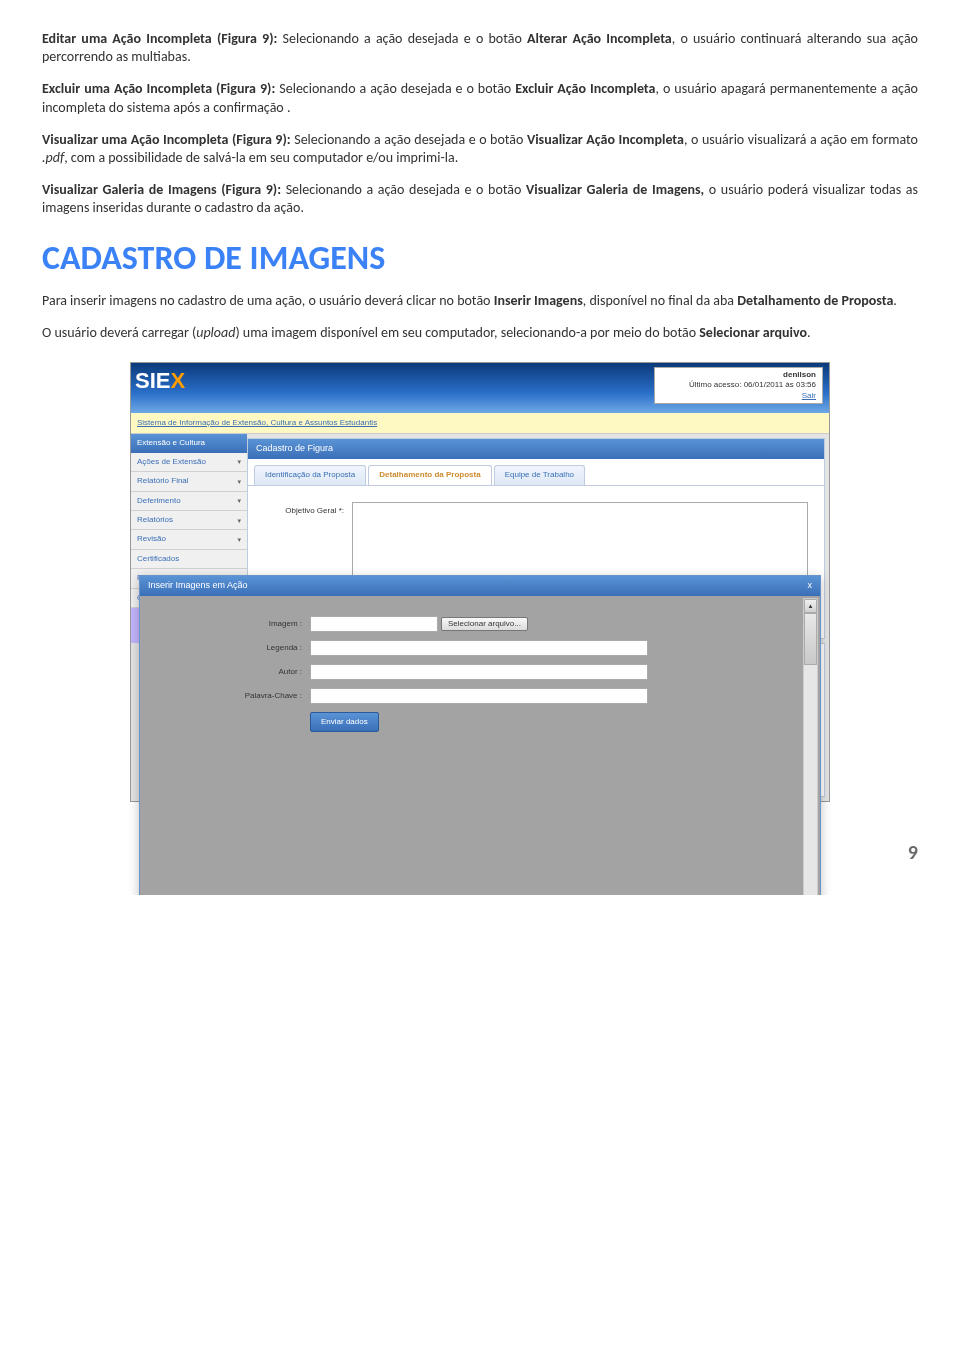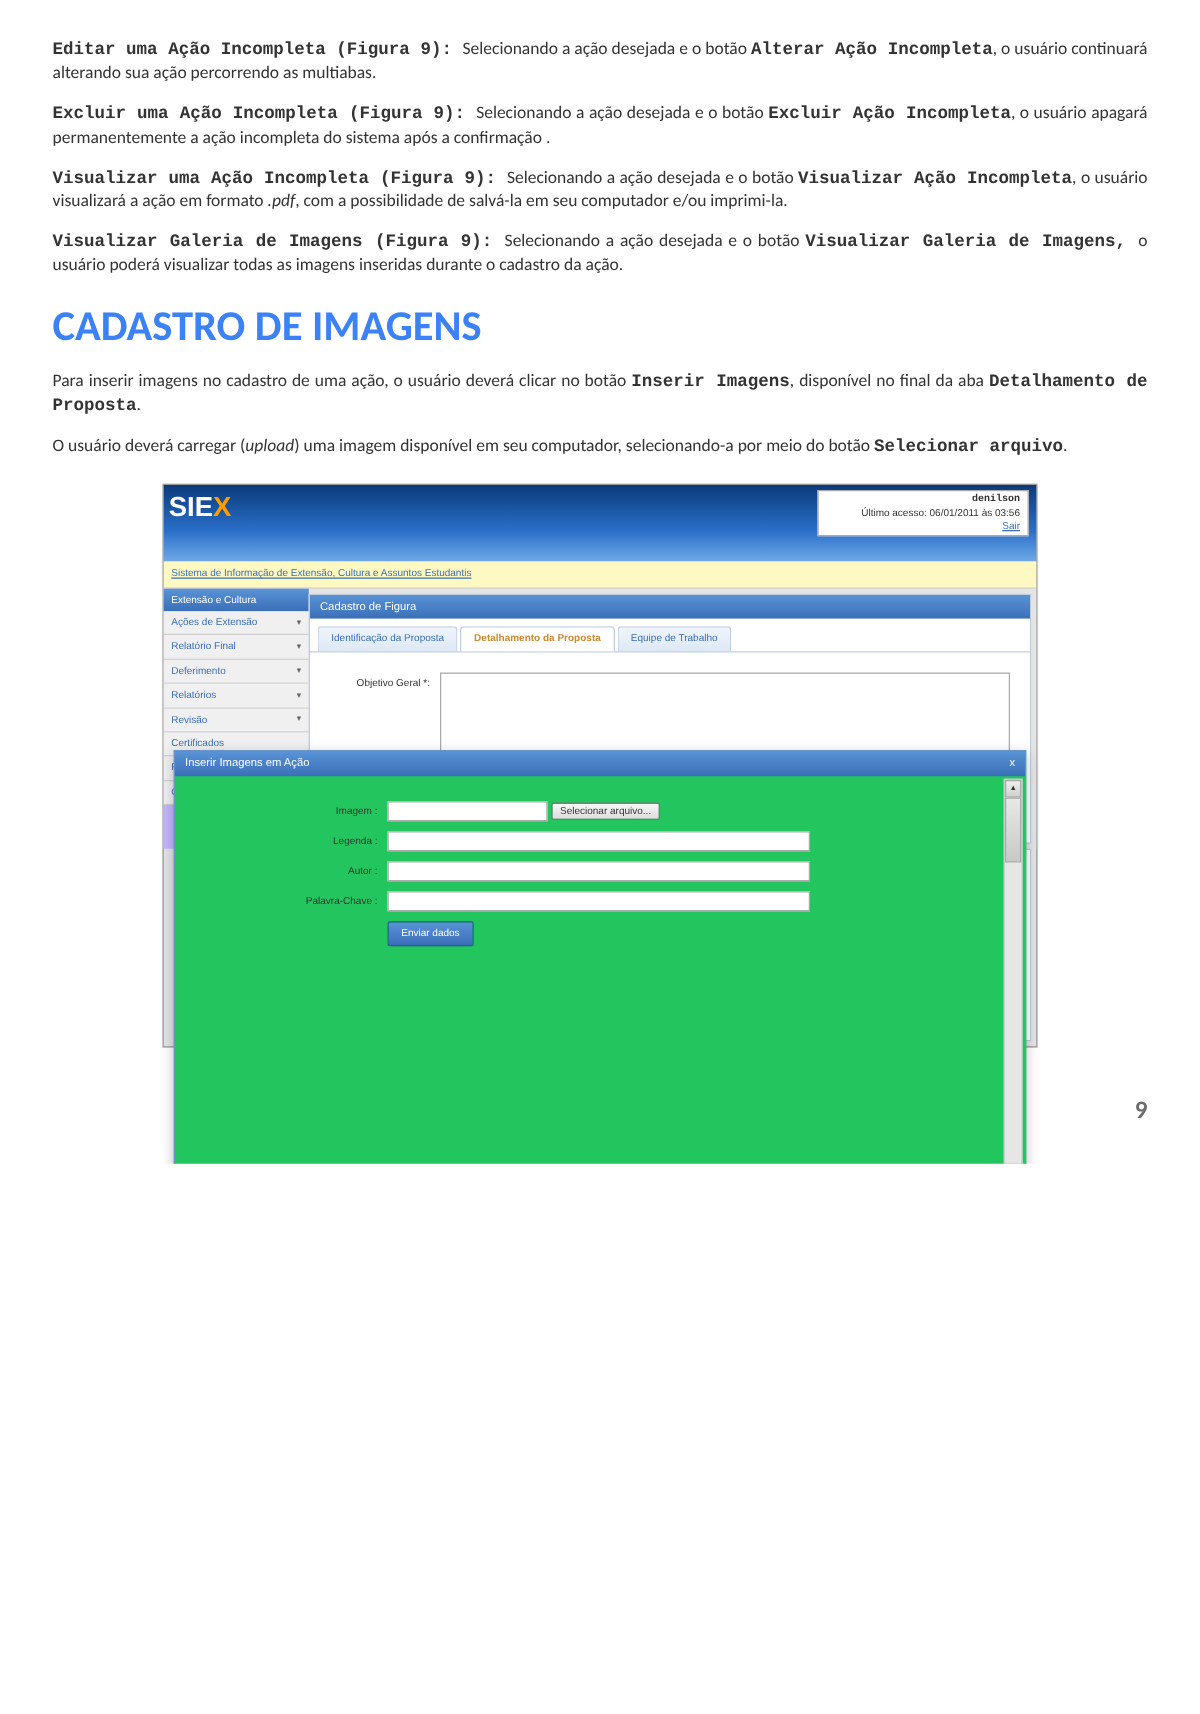--- a/index.html
+++ b/index.html
@@ -6,21 +6,21 @@
     font-family: Calibri, Arial, sans-serif;
     margin: 0;
     padding: 30px 42px;
     width: 876px;
     background: #fff;
     color: #333;
     font-size: 14px;
     line-height: 1.3;
   }
   p { margin: 0 0 14px 0; text-align: justify; }
-  .bold { font-weight: bold; font-family: Liberation Mono, monospace; }
+  .bold { font-weight: bold; }
   .italic { font-style: italic; }
   h1 {
     font-size: 34px;
     font-weight: bold;
     margin: 18px 0 12px 0;
     color: #3b82f6;
   }
   .fig-wrapper {
     text-align: center;
     margin-top: 20px;
@@ -30,21 +30,21 @@
     width: 698px;
     background: #e4e4e4;
     border: 1px solid #999;
     text-align: left;
     font-family: Verdana, Arial, sans-serif;
     font-size: 9px;
     color: #333;
     position: relative;
   }
   .siex-header {
-    height: 61px;
+    height: 50px;
     background: linear-gradient(to bottom, #0a3a7a 0%, #2a6fc9 60%, #6fa8e6 100%);
     position: relative;
   }
   .siex-logo {
     position: absolute;
     left: 4px;
     top: 4px;
     font-size: 22px;
     font-weight: bold;
     color: #fff;
@@ -158,21 +158,21 @@
     padding: 4px 10px;
     border: 1px solid #2a5a9a;
     border-radius: 2px;
     margin-right: 4px;
   }
   .modal {
     position: absolute;
     left: 8px;
     right: 8px;
     top: 212px;
-    background: #22c55e;
+    background: #a3a3a3;
     border: 1px solid #6a93c9;
     box-shadow: 0 3px 10px rgba(0,0,0,0.25);
     z-index: 10;
   }
   .modal-header {
     background: linear-gradient(to bottom, #5a93d6, #3a6fb7);
     color: #fff;
     font-size: 9px;
     padding: 4px 8px;
     display: flex;

